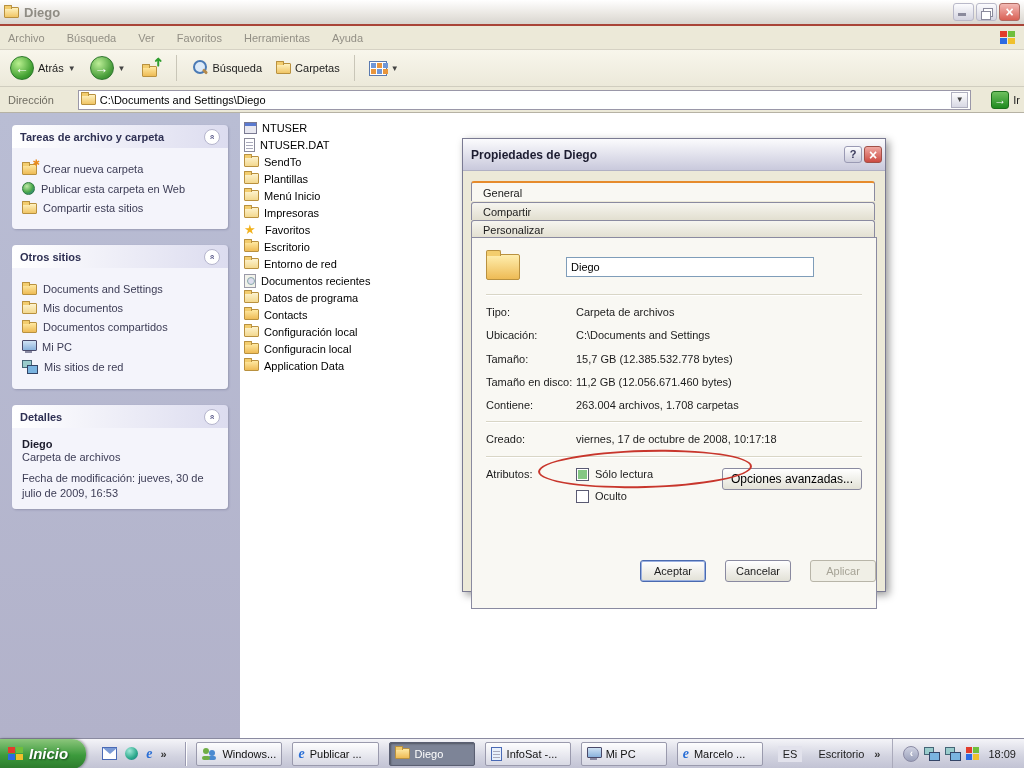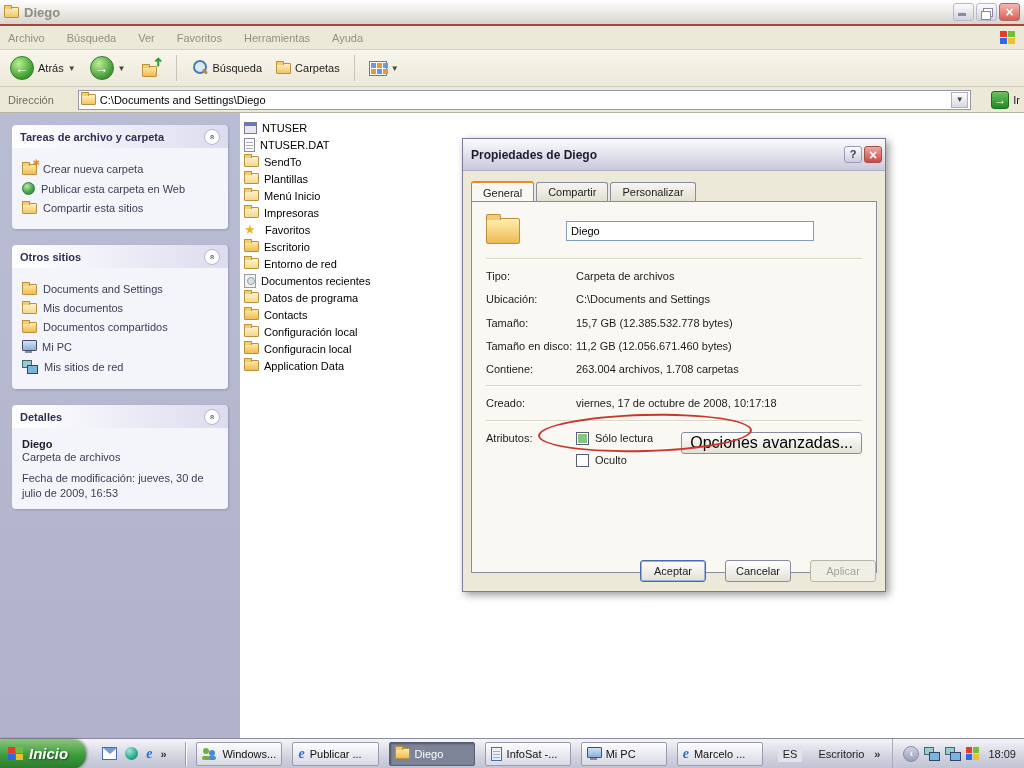--- a/index.html
+++ b/index.html
@@ -98,40 +98,40 @@
   .ic-grid4 i:nth-child(1){background:#e23c2c;} .ic-grid4 i:nth-child(2){background:#6fbf3c;}
   .ic-grid4 i:nth-child(3){background:#2c6ae2;} .ic-grid4 i:nth-child(4){background:#f0c02c;}
 
   
   .dialog { position:absolute; left:462px; top:138px; width:424px; height:454px; background:#ece9d8; border:1px solid #7a7a92; box-shadow:3px 3px 8px rgba(0,0,0,.4); }
   .dlg-title { height:32px; background:linear-gradient(#fbfbfd,#c9c9dc); display:flex; align-items:center; padding:0 3px 0 8px; border-bottom:1px solid #b0b0c4; }
   .dlg-title-text { font-weight:bold; font-size:12px; color:#1c1c30; flex:1; }
   .dbtn { width:18px; height:17px; border:1px solid #9a9ab4; border-radius:3px; background:linear-gradient(#fcfcfe,#ccccdc); margin-left:2px; position:relative; cursor:pointer; }
   .dbtn.help::before { content:"?"; position:absolute; inset:0; text-align:center; line-height:15px; font-weight:bold; color:#3a3a5c; }
   .dbtn.close { background:linear-gradient(#f0a8a2,#cc4a42); border-color:#a05048; }
-  .tabs { display:flex; padding:10px 8px 0; }
+  .tabs { display:flex; padding:10px 8px 0;flex-direction:column; }
   .tab { padding:3px 11px 2px; border:1px solid #8a8aa0; border-bottom:none; border-radius:3px 3px 0 0; background:linear-gradient(#f6f5ef,#e2dfd0); margin-right:2px; color:#1c1c1c; cursor:pointer; position:relative; top:1px; }
   .tab.active { background:#f9f8f3; border-top:2px solid #e68b2c; padding-top:4px; top:0; z-index:2; font-weight:normal; }
   .tabpage { position:relative; margin:0 8px; height:372px; border:1px solid #8a8aa0; background:#f9f8f3; padding:14px; }
   .name-row { display:flex; align-items:center; margin:2px 0 14px; }
   .big-folder { position:relative; width:34px; height:26px; background:linear-gradient(#ffeeae,#eebb55); border:1px solid #b9913f; border-radius:2px; }
   .big-folder::before { content:""; position:absolute; top:-5px; left:-1px; width:13px; height:5px; background:#f3cd6e; border:1px solid #b9913f; border-bottom:none; border-radius:2px 2px 0 0; }
   .name-input { margin-left:46px; width:248px; height:20px; border:1px solid #7f9db9; background:#fff; font-family:"Liberation Sans",sans-serif; font-size:11px; padding:0 4px; }
   .sep { height:2px; border-top:1px solid #d9d6c6; border-bottom:1px solid #fff; margin:8px 0; }
   .info-row { display:flex; margin:9px 0; line-height:1.3; }
   .info-label { width:90px; flex:none; color:#1c1c1c; }
   .info-value { color:#1c1c1c; }
   .contain-row { position:relative; }
   .red-ellipse { position:absolute; left:66px; top:212px; width:214px; height:38px; border:2px solid #c8362c; border-radius:50%; transform:rotate(-1.5deg); pointer-events:none; }
   .attr-row { display:flex; margin-top:10px; }
   .attr-col { flex:1; }
   .chk-line { display:flex; align-items:center; gap:6px; margin-bottom:9px; color:#1c1c1c; }
   .chk { width:13px; height:13px; border:1px solid #5a5a72; background:#fff; position:relative; flex:none; }
   .chk.filled::before { content:""; position:absolute; inset:1px; background:#84c784; }
-  .adv-btn { height:22px; padding:0 8px; border:1px solid #8a8aa0; border-radius:3px; background:linear-gradient(#ffffff,#e2e1d6); font-family:"Liberation Sans",sans-serif; font-size:16px; cursor:pointer; }
+  .adv-btn { height:22px; padding:0 8px; border:1px solid #8a8aa0; border-radius:3px; background:linear-gradient(#ffffff,#e2e1d6); font-family:"Liberation Sans",sans-serif; font-size:12px; cursor:pointer; }
   .dlg-buttons { position:absolute; bottom:9px; right:9px; display:flex; gap:19px; }
   .btn { width:66px; height:22px; border:1px solid #8a8aa0; border-radius:3px; background:linear-gradient(#ffffff,#e2e1d6); font-family:"Liberation Sans",sans-serif; font-size:11px; color:#1c1c1c; cursor:pointer; }
   .btn.default { border:1px solid #4a6ab0; box-shadow:inset 0 0 0 1px #9ab0e0; }
   .btn.disabled { color:#a6a396; border-color:#b8b5a8; background:#f0efe6; }
 
   
   .taskbar { position:absolute; left:0; bottom:0; width:1024px; height:30px; background:linear-gradient(#f4f4f8,#d2d3e0 60%,#c2c3d4); border-top:1px solid #8a8aa0; display:flex; align-items:center;gap:8px; }
   .start-btn { height:30px; padding:0 18px 0 8px; border-radius:0 14px 14px 0; background:linear-gradient(#8cc67c,#3c9a3c 55%,#2c7a2c); display:flex; align-items:center; gap:5px; box-shadow:1px 0 3px rgba(0,0,0,.4); cursor:pointer; }
   .start-label { color:#fff; font-weight:bold; font-style:italic; font-size:15px; text-shadow:1px 1px 2px #1c4a1c; }
   .qlaunch { display:flex; align-items:center; gap:8px; padding:0 8px; }

